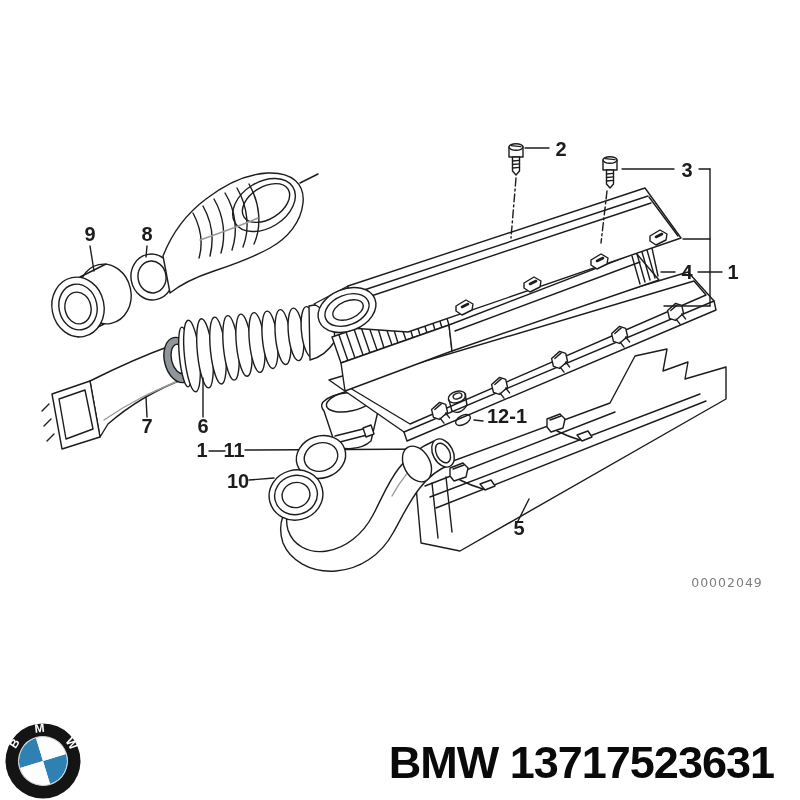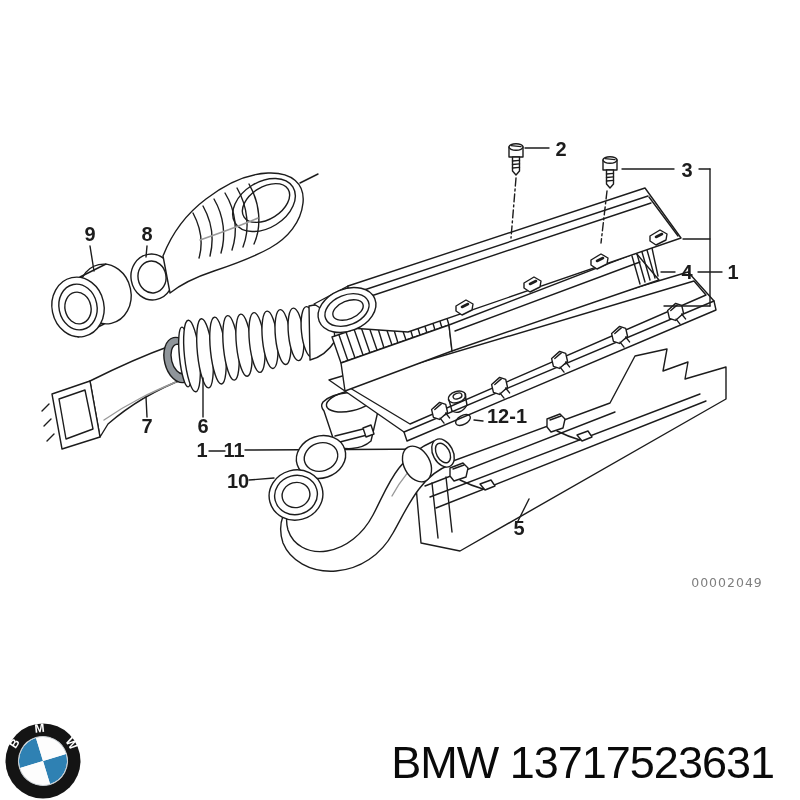--- a/index.html
+++ b/index.html
@@ -2,21 +2,21 @@
 <html><head>
 <meta charset="utf-8">
 <style>
   html,body{margin:0;padding:0;background:#ffffff;}
   #page{position:relative;width:800px;height:800px;background:#ffffff;overflow:hidden;
         font-family:"Liberation Sans",sans-serif;}
   #diagram{position:absolute;left:0;top:0;}
   .callout-num{font-family:"Liberation Sans",sans-serif;font-weight:bold;font-size:20px;fill:#1c1c1c;}
   .drawing-no{font-family:"DejaVu Sans",sans-serif;font-size:12.5px;letter-spacing:1px;fill:#7e7e7e;}
   #footer-part{position:absolute;left:0;right:26px;top:737px;text-align:right;
-        font-size:45px;font-weight:400;letter-spacing:-1px;color:#0a0a0a;white-space:nowrap;}
+        font-size:45px;font-weight:700;letter-spacing:-1px;color:#0a0a0a;white-space:nowrap;}
   #bmw-logo-wrap{position:absolute;left:3px;top:719px;width:80px;height:84px;}
 </style>
 </head>
 <body>
 
 <div id="page">
 
 <svg id="diagram" width="800" height="700" viewBox="0 0 800 700">
   <defs>
     <g id="fclip">

